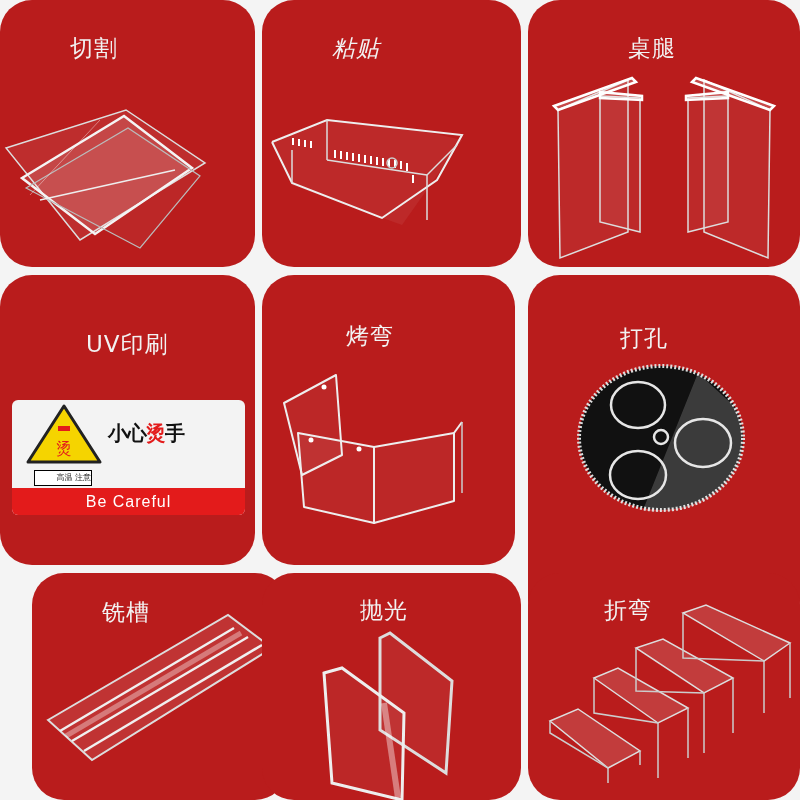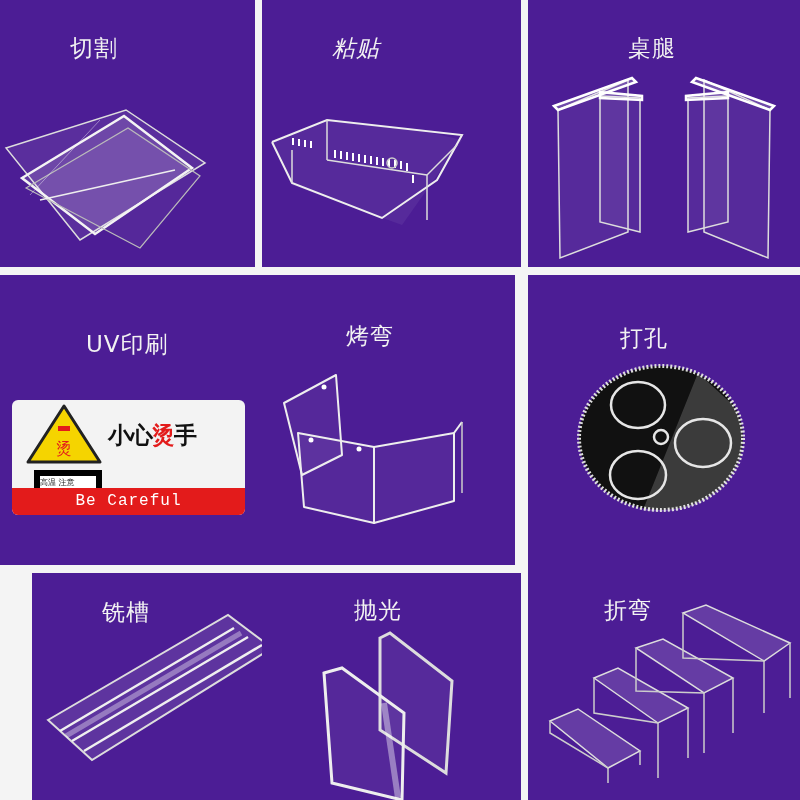--- a/index.html
+++ b/index.html
@@ -1,24 +1,24 @@
 <!DOCTYPE html>
 <html><head>
 <meta charset="utf-8">
 <style>
   html,body{margin:0;padding:0;background:#f4f4f4;}
   body{width:800px;height:800px;position:relative;overflow:hidden;font-family:"DejaVu Sans","Liberation Sans",sans-serif;}
-  .cell{position:absolute;background:#4c1d95;overflow:hidden;}
+  .cell{position:absolute;background:#b91c1c;overflow:hidden;border-radius:32px;}
   .label{position:absolute;color:#f2f2f2;font-size:23px;letter-spacing:1px;white-space:nowrap;}
   .cell svg{position:absolute;left:0;top:0;}
   .sign{position:absolute;left:12px;top:400px;width:233px;height:115px;background:#f3f3f3;border-radius:6px;overflow:hidden;}
-  .sign .band{position:absolute;left:0;bottom:0;width:100%;height:27px;background:#e31b1b;color:#fff;font-size:16px;text-align:center;line-height:27px;letter-spacing:1px;font-family:Liberation Mono, monospace;}
-  .sign .main{position:absolute;left:96px;top:20px;font-size:23px;font-weight:bold;color:#111;letter-spacing:-1px;}
+  .sign .band{position:absolute;left:0;bottom:0;width:100%;height:27px;background:#e31b1b;color:#fff;font-size:16px;text-align:center;line-height:27px;letter-spacing:1px;font-family:Liberation Sans, sans-serif;}
+  .sign .main{position:absolute;left:96px;top:20px;font-size:20px;font-weight:bold;color:#111;letter-spacing:-1px;}
   .sign .main .red{color:#e31b1b;}
-  .sign .box{position:absolute;left:22px;top:70px;width:56px;height:14px;border:6px solid #000000;font-size:8px;line-height:14px;text-align:left;color:#222;background:#fff;}
+  .sign .box{position:absolute;left:22px;top:70px;width:56px;height:14px;border:1px solid #000000;font-size:8px;line-height:14px;text-align:right;color:#222;background:#fff;}
 </style>
 </head>
 <body>
 
 <div class="cell" style="left:0;top:0;width:255px;height:267px;">
   <div class="label" style="left:70px;top:33px;">切割</div>
   <svg width="255" height="267">
     <polygon points="6,148 126,110 205,163 80,240" fill="rgba(255,255,255,0.08)" stroke="#ddd" stroke-width="1.5"></polygon>
     <polygon points="22,178 124,116 192,168 95,234" fill="rgba(255,255,255,0.12)" stroke="#f4f4f4" stroke-width="2.5"></polygon>
     <polygon points="26,188 128,128 200,176 140,248" fill="rgba(255,255,255,0.05)" stroke="#bbb" stroke-width="1.2"></polygon>
@@ -72,21 +72,21 @@
     </g>
     <g stroke="#fff" stroke-width="2.5" fill="rgba(255,255,255,0.2)">
       <polygon points="26,106 104,78 108,82 30,110"></polygon>
       <polygon points="72,92 114,96 114,100 72,98"></polygon>
       <polygon points="246,106 168,78 164,82 242,110"></polygon>
       <polygon points="200,92 158,96 158,100 200,98"></polygon>
     </g>
   </svg>
 </div>
 
-<div class="cell" style="left:0;top:275px;width:255px;height:290px;padding-left:16px;">
+<div class="cell" style="left:0;top:275px;width:255px;height:290px;">
   <div class="label" style="left:86px;top:54px;">UV印刷</div>
   <div class="sign" style="top:125px;">
     <svg width="90" height="72" style="position:absolute;left:10px;top:0;">
       <polygon points="42,6 78,62 6,62" fill="#f5d400" stroke="#222" stroke-width="3" stroke-linejoin="round"></polygon>
       <text x="42" y="54" font-size="16" fill="#e31b1b" text-anchor="middle" font-family="DejaVu Sans, sans-serif">烫</text>
       <rect x="36" y="26" width="12" height="5" fill="#e31b1b"></rect>
     </svg>
     <div class="box">高温 注意</div>
     <div class="main"><span>小心</span><span class="red">烫</span><span>手</span></div>
     <div class="band">Be Careful</div>
@@ -134,21 +134,21 @@
       <line x1="40" y1="168" x2="216" y2="64"></line>
       <line x1="52" y1="178" x2="230" y2="72"></line>
     </g>
     <g stroke="rgba(255,255,255,0.35)" stroke-width="5">
       <line x1="34" y1="163" x2="209" y2="60"></line>
     </g>
   </svg>
 </div>
 
 <div class="cell" style="left:262px;top:573px;width:259px;height:227px;">
-  <div class="label" style="left:92px;top:22px;">抛光</div>
+  <div class="label" style="left:98px;top:22px;">抛光</div>
   <svg width="259" height="227">
     <polygon points="118,65 128,60 190,108 184,200 118,157" fill="rgba(255,255,255,0.06)" stroke="#ddd" stroke-width="3"></polygon>
     <polygon points="62,100 80,95 142,140 140,227 70,210" fill="rgba(255,255,255,0.05)" stroke="#eee" stroke-width="3"></polygon>
     <line x1="122" y1="130" x2="136" y2="225" stroke="rgba(255,255,255,0.4)" stroke-width="6"></line>
   </svg>
 </div>
 
 <div class="cell" style="left:528px;top:573px;width:272px;height:227px;">
   <div class="label" style="left:56px;top:22px;margin-left:20px;">折弯</div>
   <svg width="272" height="227">

